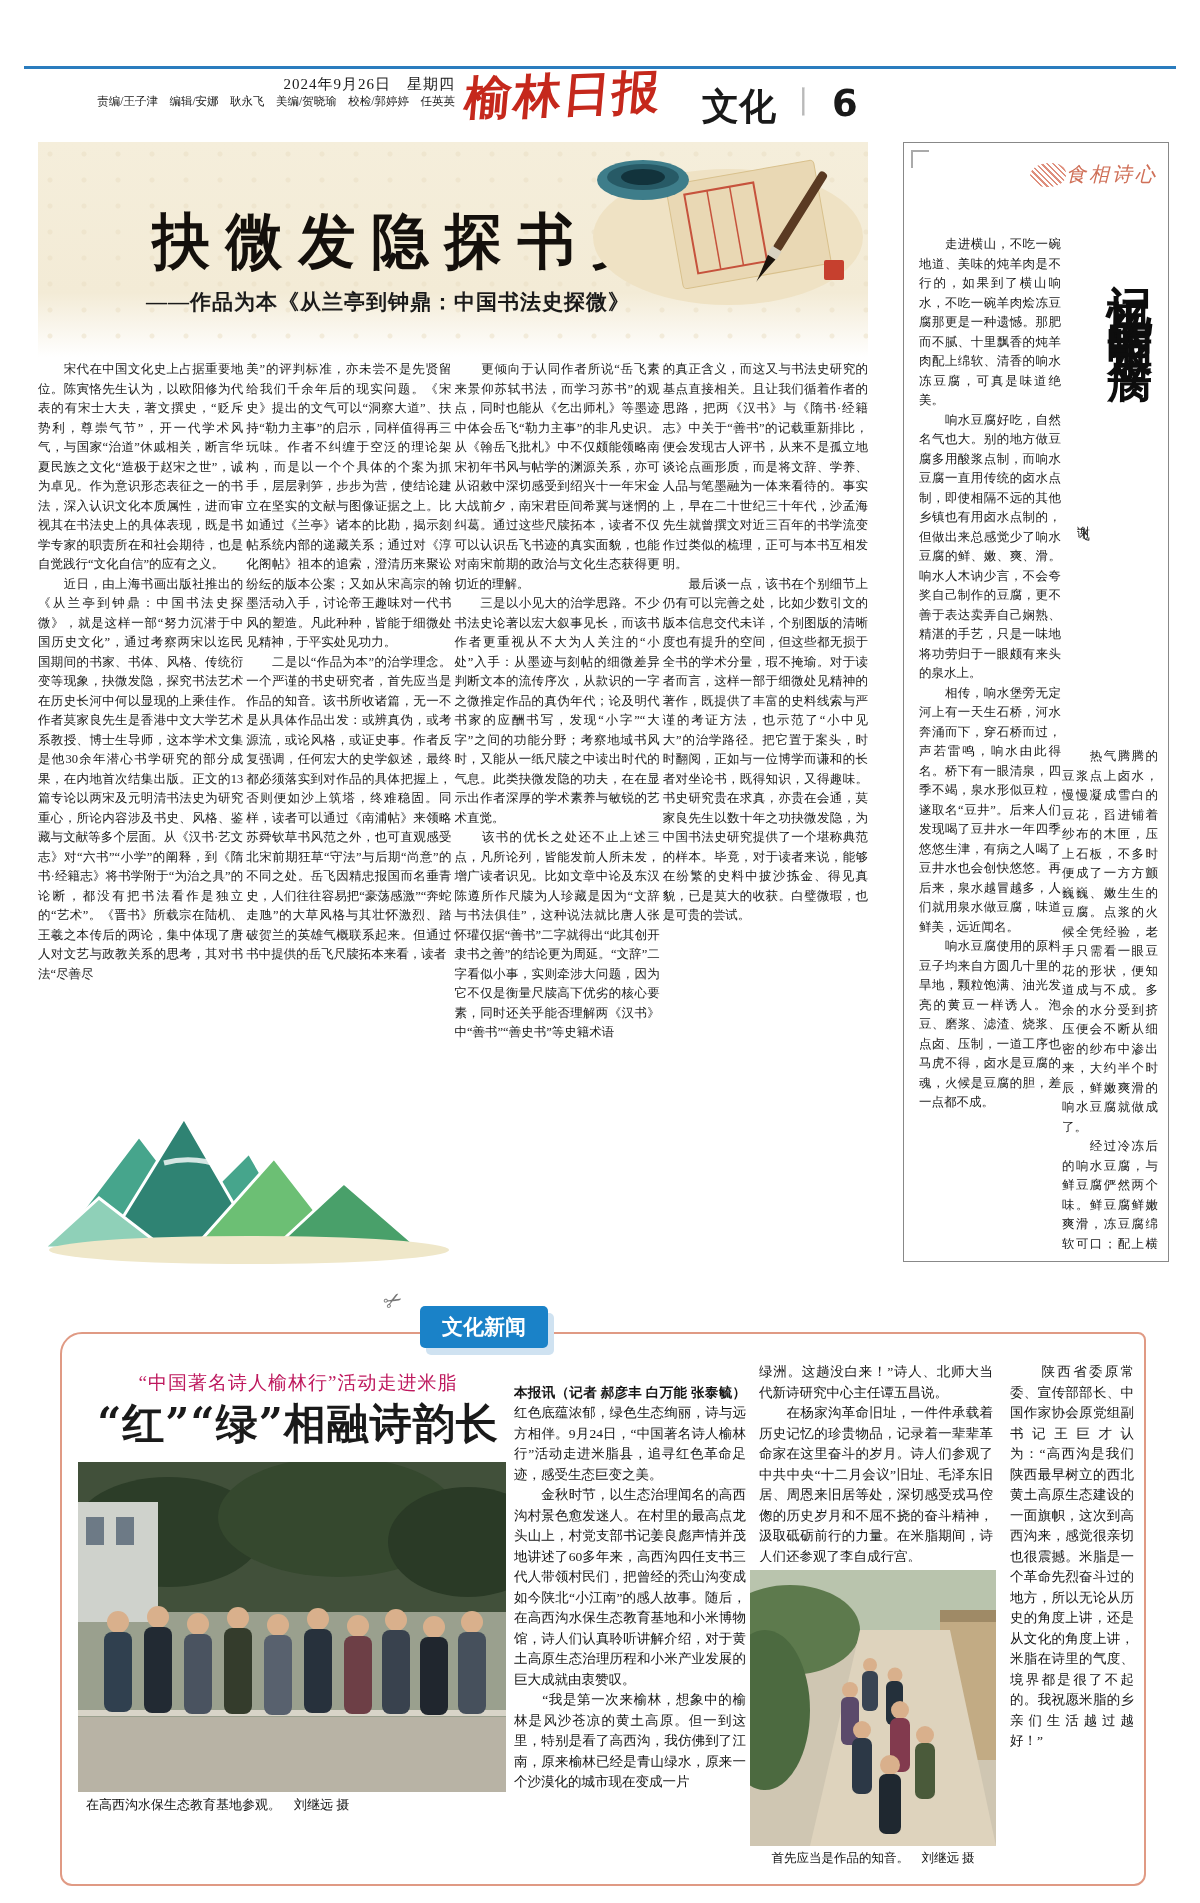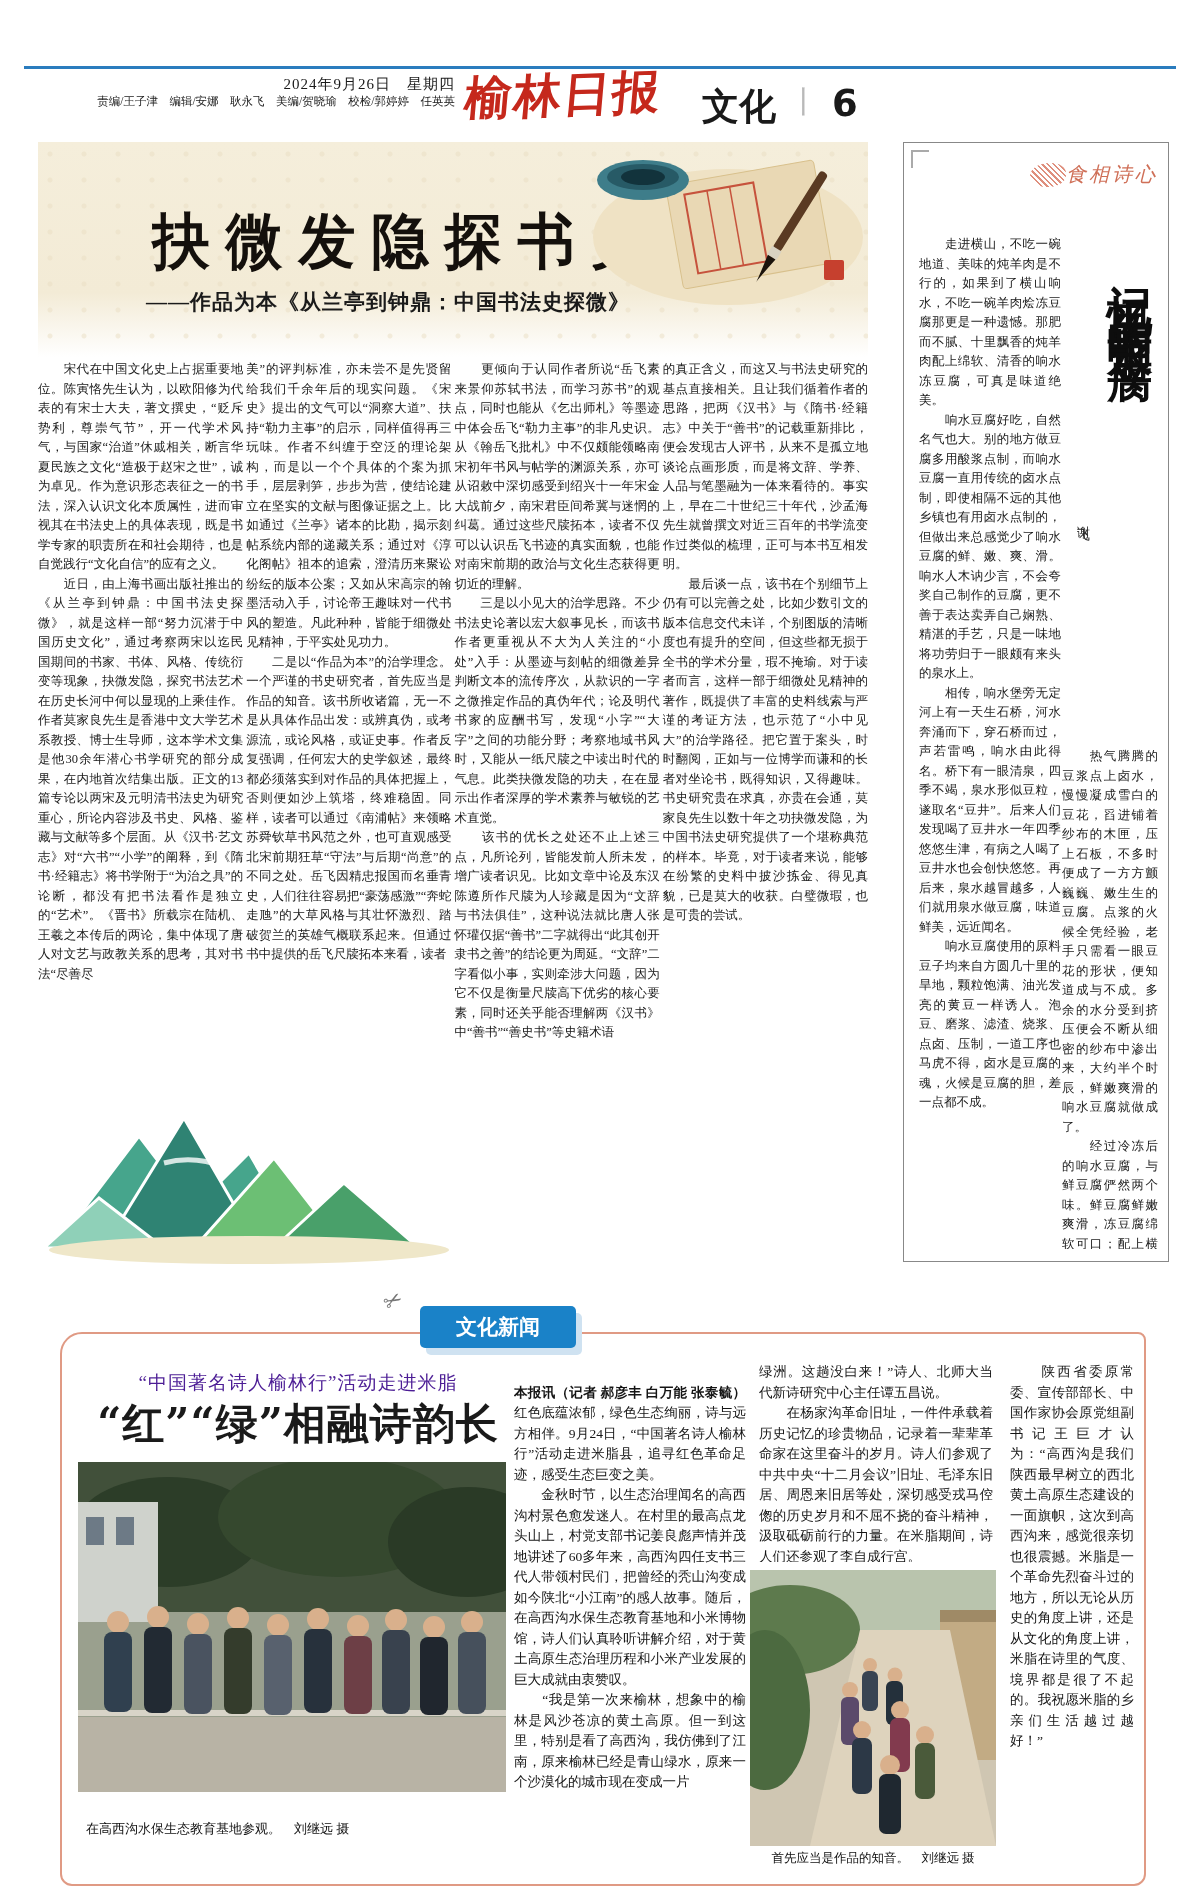--- a/index.html
+++ b/index.html
@@ -59,30 +59,30 @@
   #essay-author{position:absolute;right:76px;top:372px;writing-mode:vertical-rl;
       font-size:13px;color:#222;letter-spacing:3px;}
   #essay-right{position:absolute;right:10px;top:604px;width:96px;bottom:12px;
       font-size:12.5px;line-height:1.56;text-align:justify;white-space:pre-line;overflow:hidden;}
 
   
   #culture-box{left:60px;top:1332px;width:1082px;height:550px;
       border:2px solid var(--box_border,#e09a84);border-radius:22px 8px 12px 12px;background:#fff;}
   #badge-wrap{position:absolute;left:358px;top:-28px;}
   #badge{position:relative;display:inline-block;background:var(--badge_blue,#1a82c8);
-      color:#fff;font-size:21px;font-weight:800;padding:7px 36px;border-radius:5px;
+      color:#fff;font-size:21px;font-weight:800;padding:7px 22px;border-radius:5px;
       box-shadow:6px 7px 0 #cfe2f1, 3px 4px 0 #ffffff;font-family:"DejaVu Sans",sans-serif;}
   #scissors{position:absolute;left:-36px;top:-18px;font-size:22px;color:#777;
       transform:rotate(-30deg);}
   #kicker{position:absolute;left:18px;top:36px;width:436px;text-align:center;
-      font-size:19px;color:#4c1d95;letter-spacing:1px;}
+      font-size:19px;color:#be185d;letter-spacing:1px;}
   #headline{position:absolute;left:0px;top:62px;width:472px;text-align:center;
       font-size:42px;font-weight:900;letter-spacing:1px;font-family:"DejaVu Serif",serif;}
   #photo1{position:absolute;left:16px;top:128px;width:428px;height:330px;}
-  #caption1{position:absolute;left:24px;top:462px;width:420px;font-size:13px;color:#111;margin-top:24px;}
+  #caption1{position:absolute;left:24px;top:462px;width:420px;font-size:13px;color:#111;}
   .ncol{position:absolute;font-size:13.5px;line-height:1.52;text-align:justify;
       white-space:pre-line;overflow:hidden;color:#141414;}
   #ncolA{left:452px;top:28px;width:232px;bottom:16px;}
   #ncolB{left:697px;top:28px;width:234px;height:200px;}
   #ncolC{left:948px;top:28px;width:124px;bottom:3px;}
   #photo2{position:absolute;left:688px;top:236px;width:246px;height:276px;}
   #caption2{position:absolute;left:688px;top:516px;width:246px;text-align:center;
       font-size:12.5px;color:#111;}
   b.lead{font-weight:800;}
 </style>

